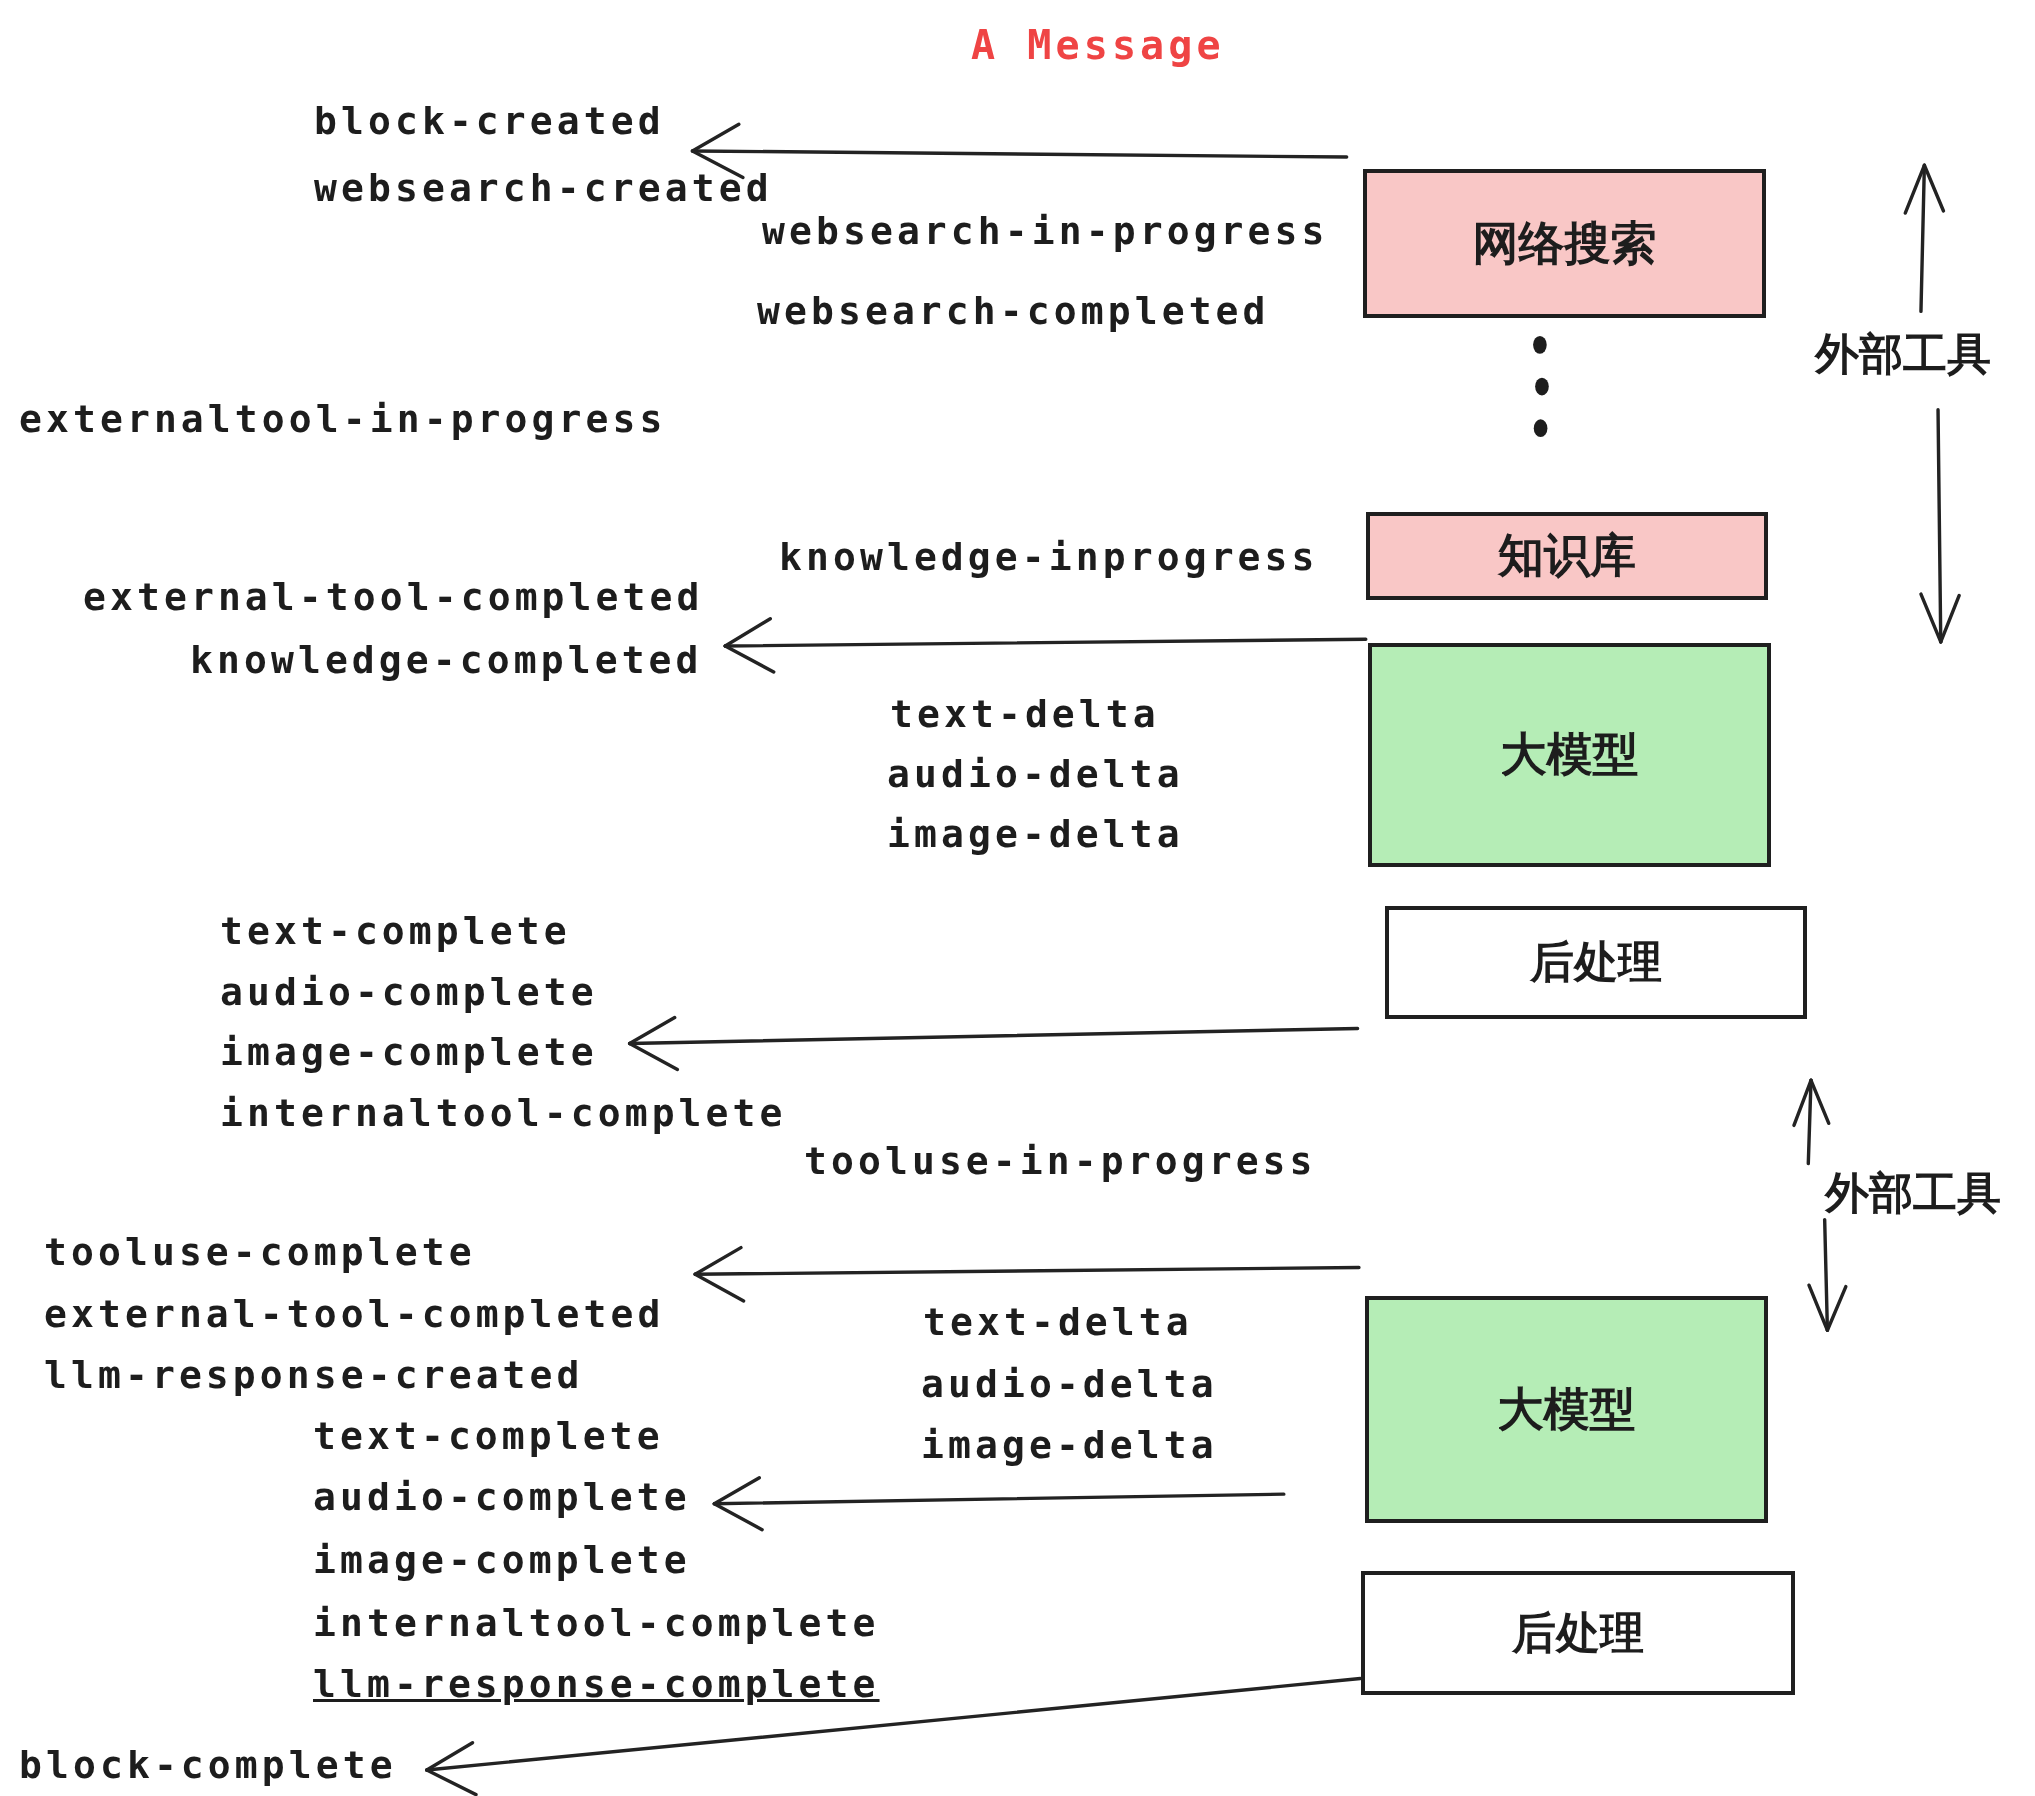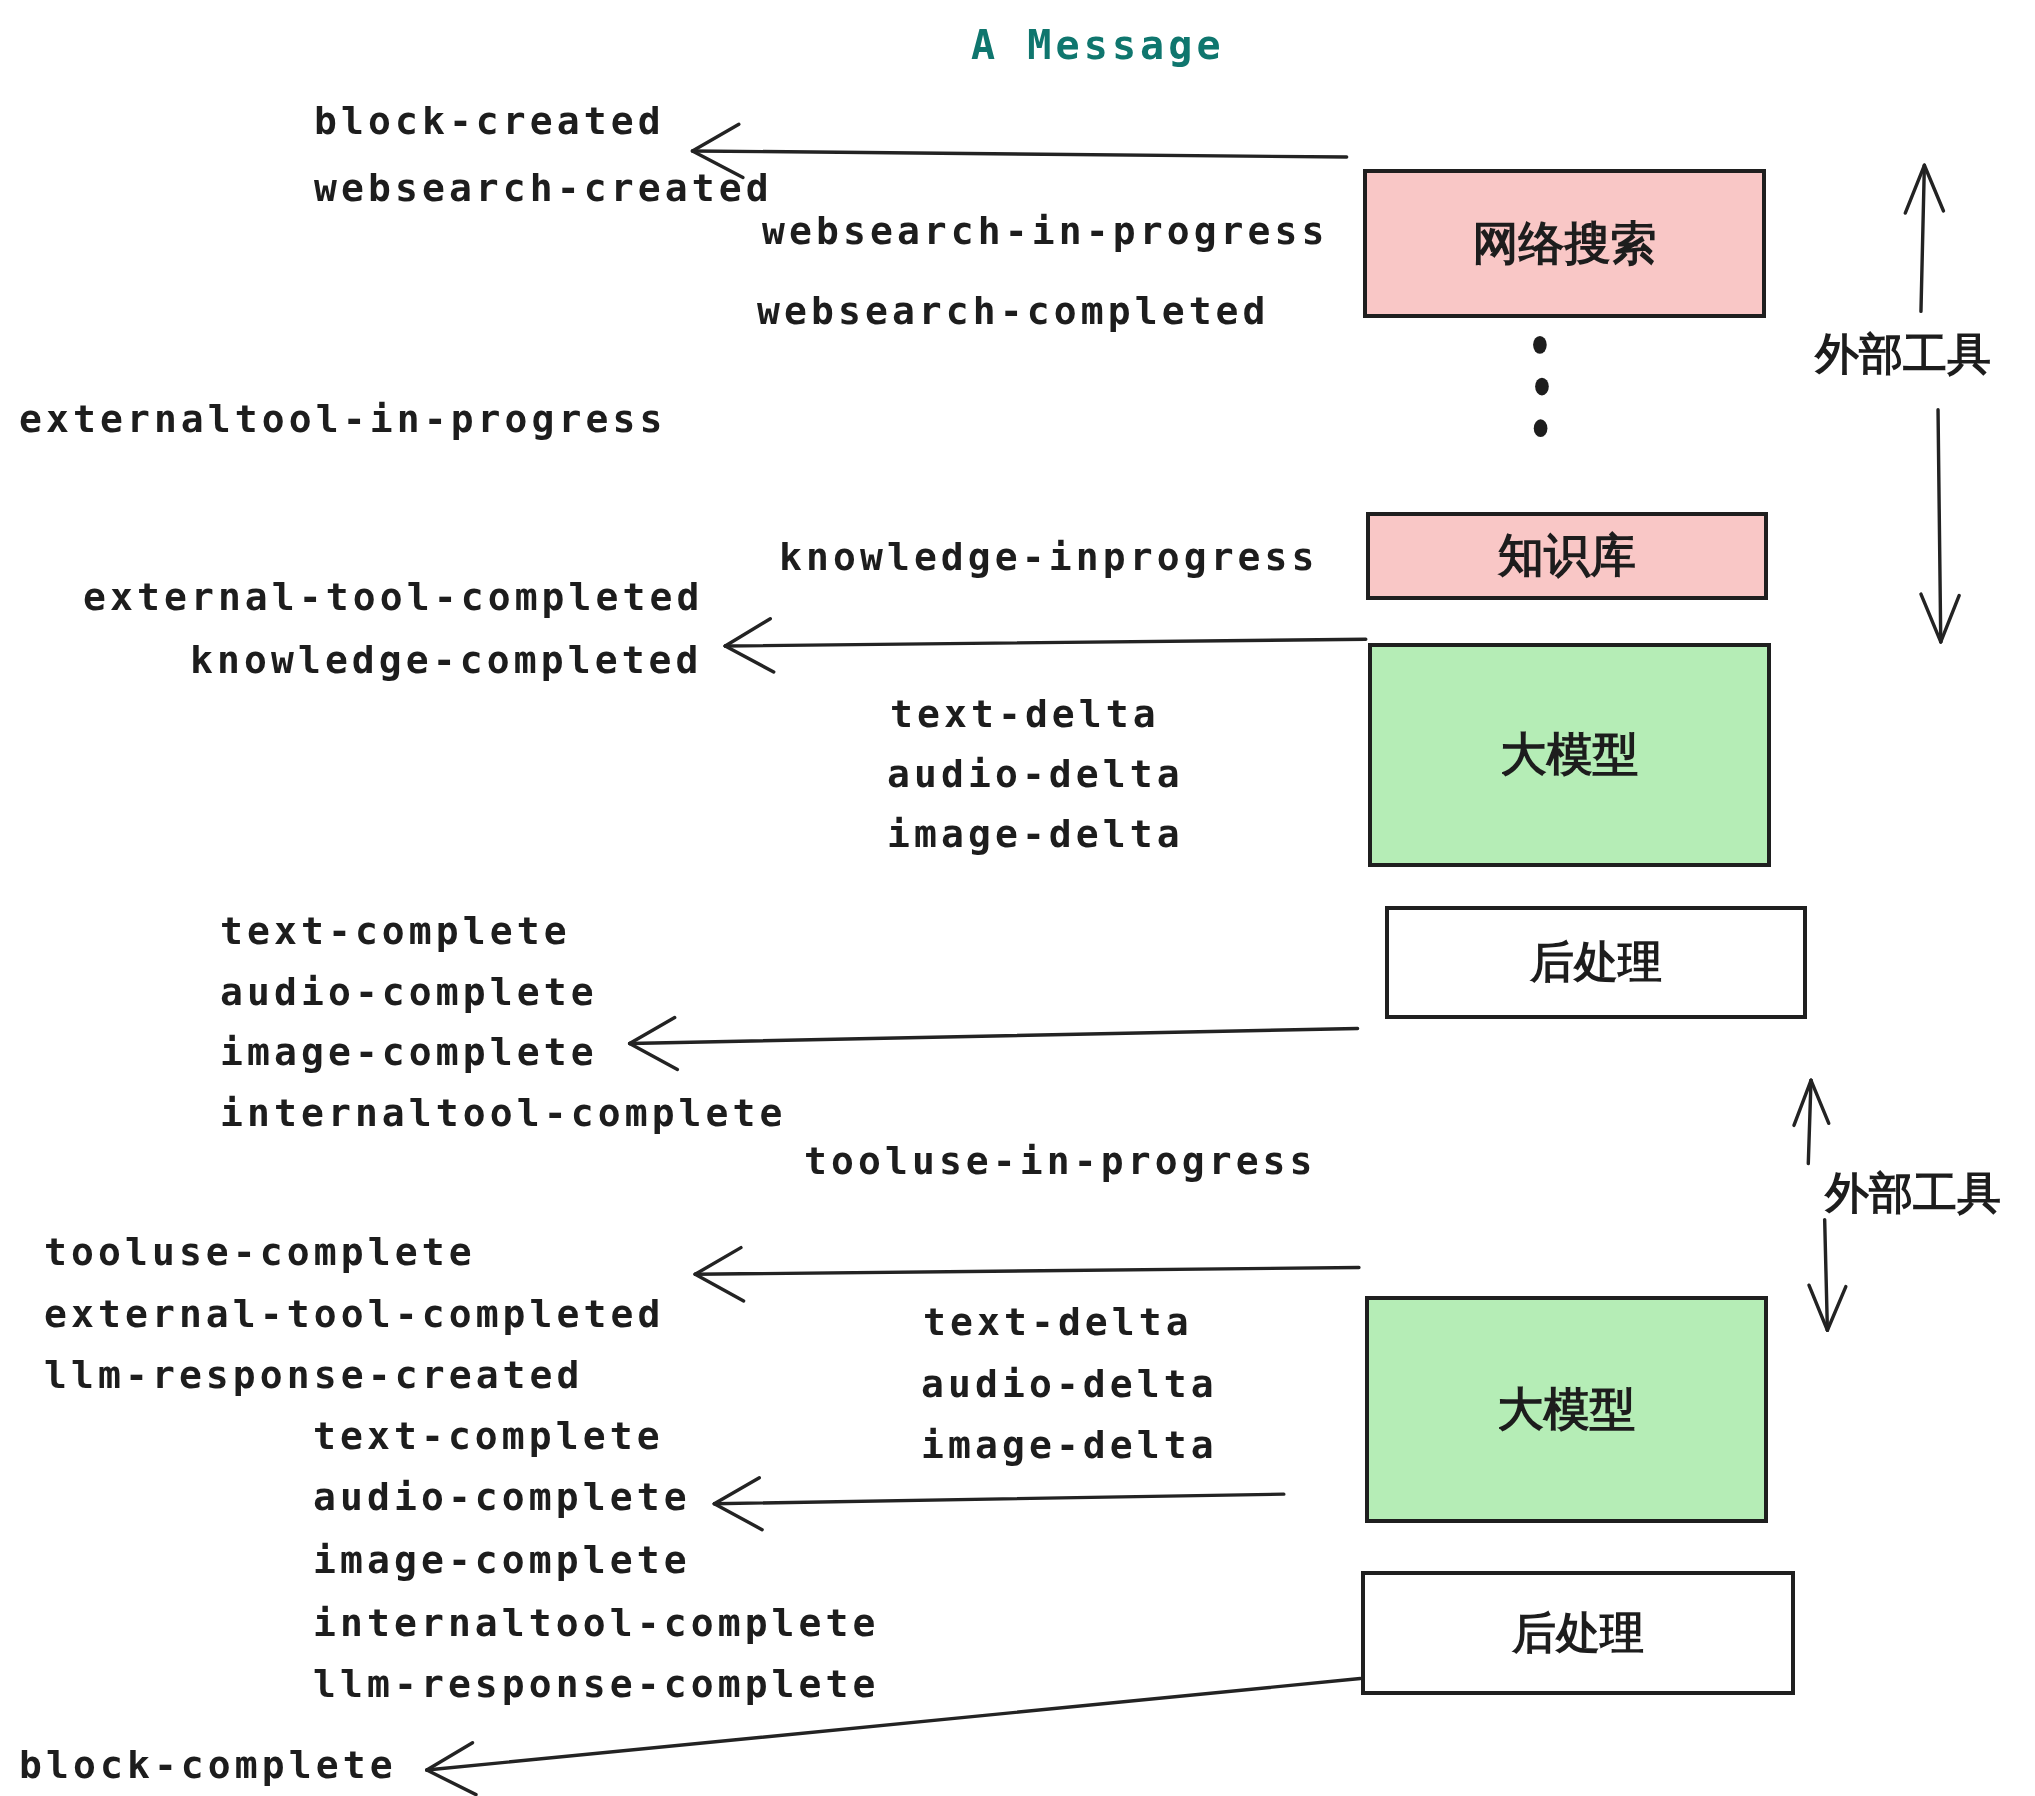--- a/index.html
+++ b/index.html
@@ -19,21 +19,21 @@
     letter-spacing:4.1px;
     color:#1d1d1d;
     white-space:nowrap;
     line-height:1;
   }
   .title{
     position:absolute;
     font-size:40px;
     font-weight:bold;
     letter-spacing:4.1px;
-    color:#0f766e;
+    color:#ef4444;
     white-space:nowrap;
   }
   
   .box{
     position:absolute;
     border:4.1px solid #1f1f1f;
     display:flex;
     align-items:center;
     justify-content:center;
     font-family:Liberation Sans, sans-serif;
@@ -172,17 +172,17 @@
   <div class="ev" style="left:44px;top:1233px;">tooluse-complete</div>
   <div class="ev" style="left:44px;top:1295px;">external-tool-completed</div>
   <div class="ev" style="left:44px;top:1356px;">llm-response-created</div>
   <div class="ev" style="left:923px;top:1303px;">text-delta</div>
   <div class="ev" style="left:921px;top:1365px;">audio-delta</div>
   <div class="ev" style="left:921px;top:1426px;">image-delta</div>
   <div class="ev" style="left:313px;top:1417px;">text-complete</div>
   <div class="ev" style="left:313px;top:1478px;">audio-complete</div>
   <div class="ev" style="left:313px;top:1541px;">image-complete</div>
   <div class="ev" style="left:313px;top:1604px;">internaltool-complete</div>
-  <div class="ev" style="left:313px;top:1665px;">llm-response-complete</div>
+  <div class="ev" style="left:313px;top:1665px;text-decoration:underline;">llm-response-complete</div>
   <div class="ev" style="left:19px;top:1746px;">block-complete</div>
 
 </div>
 
 
 </body></html>

